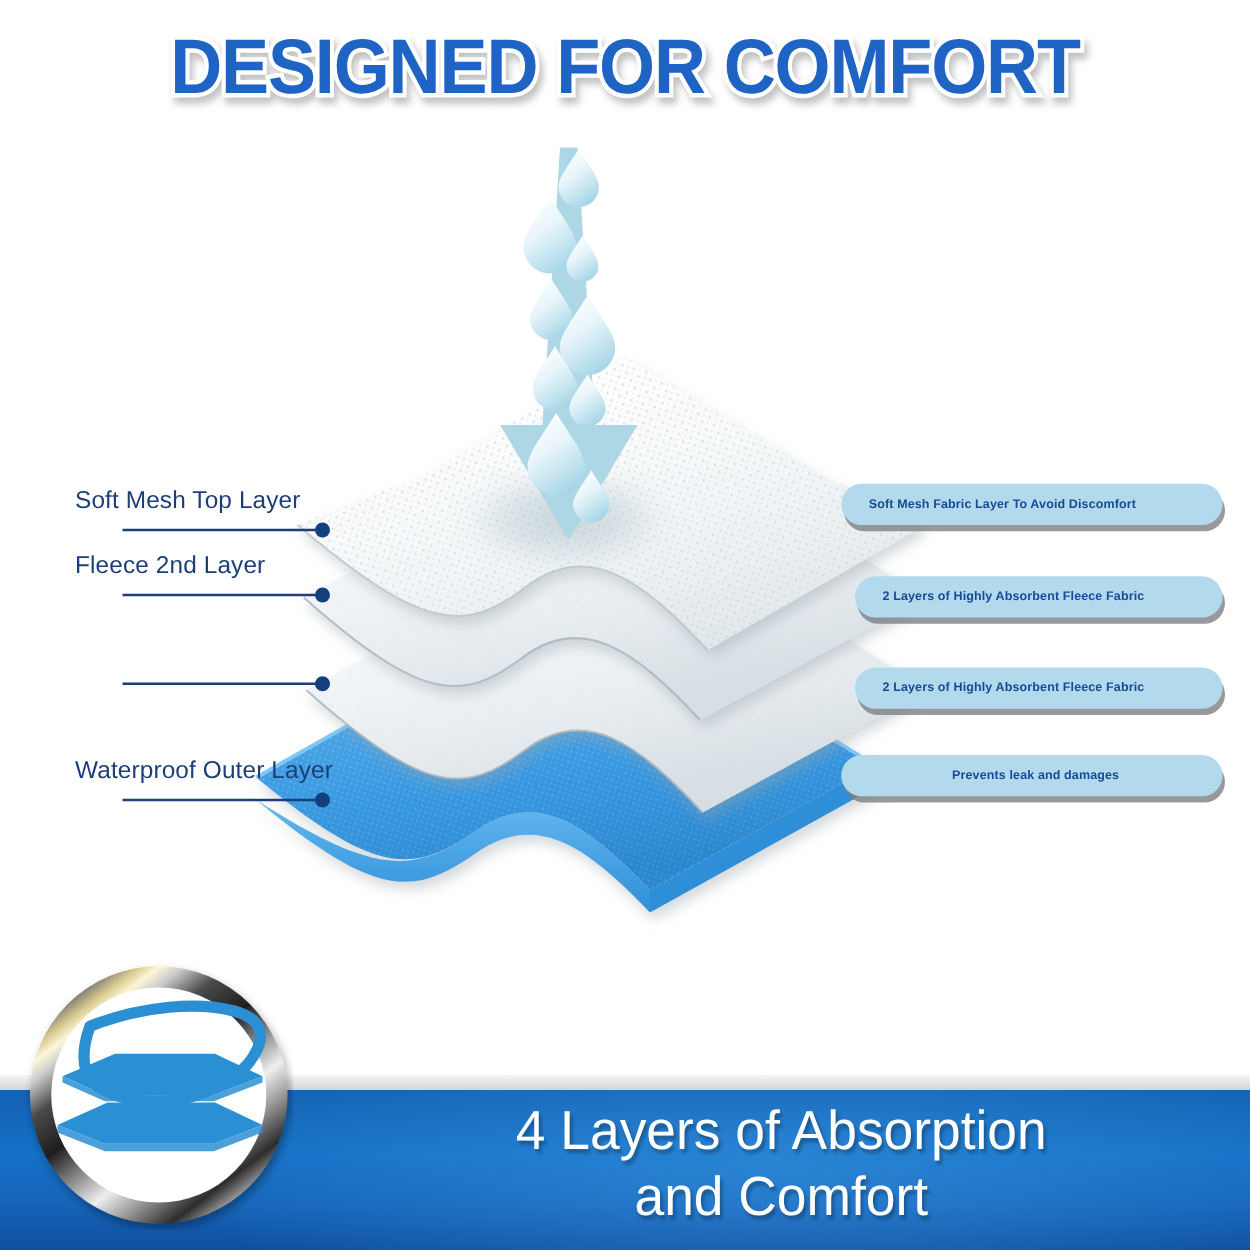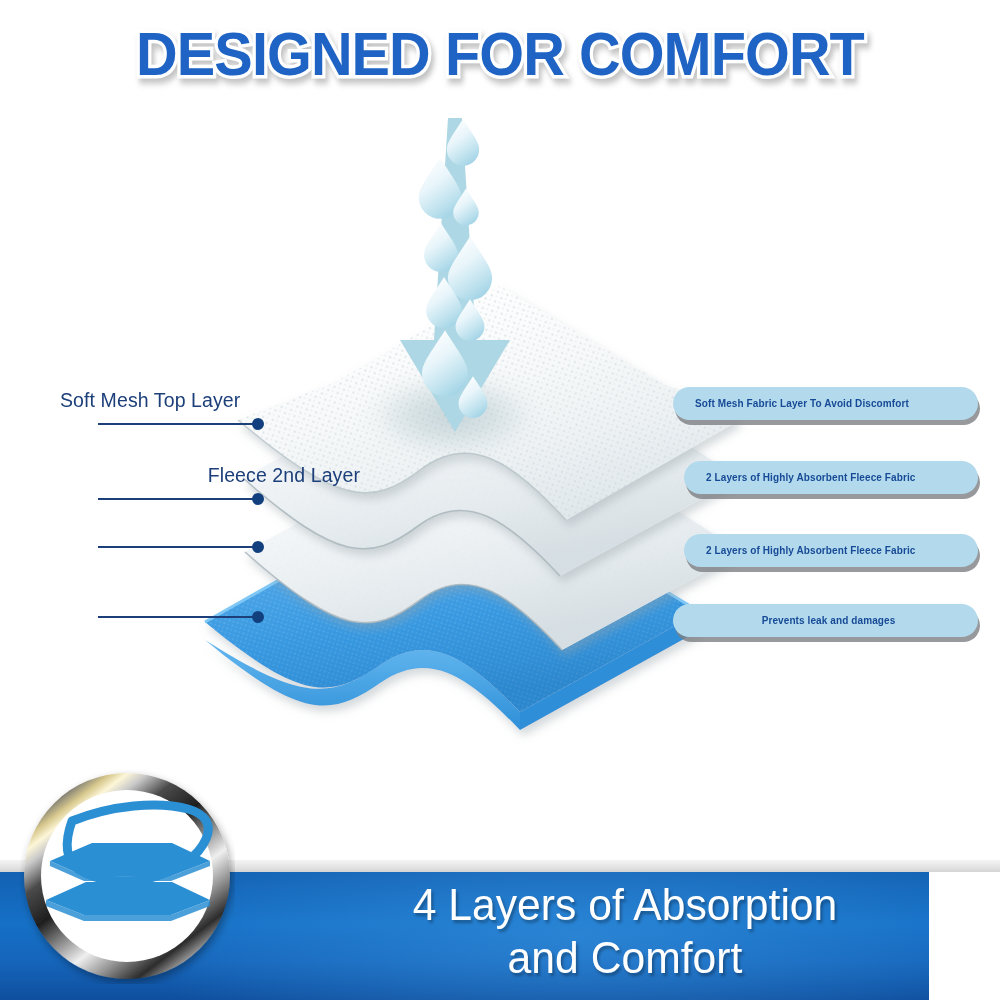--- a/index.html
+++ b/index.html
@@ -30,21 +30,21 @@
   }
   .lbl .rule { position:relative; height:12px; margin-top:6px; }
   .lbl .rule .bar {
     position:absolute; left:38px; top:5px; height:2.2px; background:#1C3F7A;
   }
   .lbl .rule .dot {
     position:absolute; top:0px; width:12px; height:12px; border-radius:50%;
     background:#12407F;
   }
   #lbl0 { top:389px; } #lbl0 .bar{ width:160px; } #lbl0 .dot{ left:192px; }
-  #lbl1 { top:464px;text-align:right; } #lbl1 .bar{ width:160px; } #lbl1 .dot{ left:192px; }
+  #lbl1 { top:441px; } #lbl1 .bar{ width:160px; } #lbl1 .dot{ left:192px; }
   #lbl2 { top:535px; } #lbl2 .bar{ width:160px; } #lbl2 .dot{ left:192px; }
   #lbl3 { top:605px; } #lbl3 .bar{ width:160px; } #lbl3 .dot{ left:192px; }
 
   
   .pill {
     position:absolute; height:33px; border-radius:17px;
     background:#B3DAEC;
     box-shadow:2px 5px 0 rgba(125,128,131,0.80);
     display:flex; align-items:center;
     padding-left:22px; padding-right:16px;
@@ -58,21 +58,21 @@
   #pill1 { left:684px; top:461px;  width:294px; }
   #pill2 { left:684px; top:534px;  width:294px; }
   #pill3 { left:673px; top:604px;  width:305px;justify-content:center; }
 
   
   #banner-strip {
     position:absolute; left:0; top:860px; width:1000px; height:12px;
     background:linear-gradient(180deg,#f4f4f4 0%,#e3e3e3 60%,#d4d4d4 100%);
   }
   #banner {
-    position:absolute; left:0; top:872px; width:929px; height:128px;
+    position:absolute; left:0; top:872px; width:1000px; height:128px;
     background:
       radial-gradient(ellipse 70% 140% at 62% 50%, rgba(60,150,225,0.55) 0%, rgba(60,150,225,0.0) 70%),
       linear-gradient(180deg,#1361b3 0%,#1570c6 40%,#1565bb 70%,#0f4f9e 100%);
     overflow:hidden;
   }
   #banner-text {
     position:absolute; left:250px; top:6px; width:750px; text-align:center;
     color:#ffffff; font-size:44px; line-height:53px; font-weight:normal;
     font-family:"Liberation Sans", sans-serif;
     text-shadow:2px 3px 3px rgba(0,0,0,0.30);
@@ -278,20 +278,21 @@
     <div class="dot"></div>
   </div>
 </div>
 <div class="lbl" id="lbl2">
   <div class="rule">
     <div class="bar"></div>
     <div class="dot"></div>
   </div>
 </div>
 <div class="lbl" id="lbl3">
+  <div class="txt">Waterproof Outer Layer</div>
   <div class="rule">
     <div class="bar"></div>
     <div class="dot"></div>
   </div>
 </div>
 
 <div class="pill" id="pill0">
   <span>Soft Mesh Fabric Layer To Avoid Discomfort</span>
 </div>
 <div class="pill" id="pill1">

